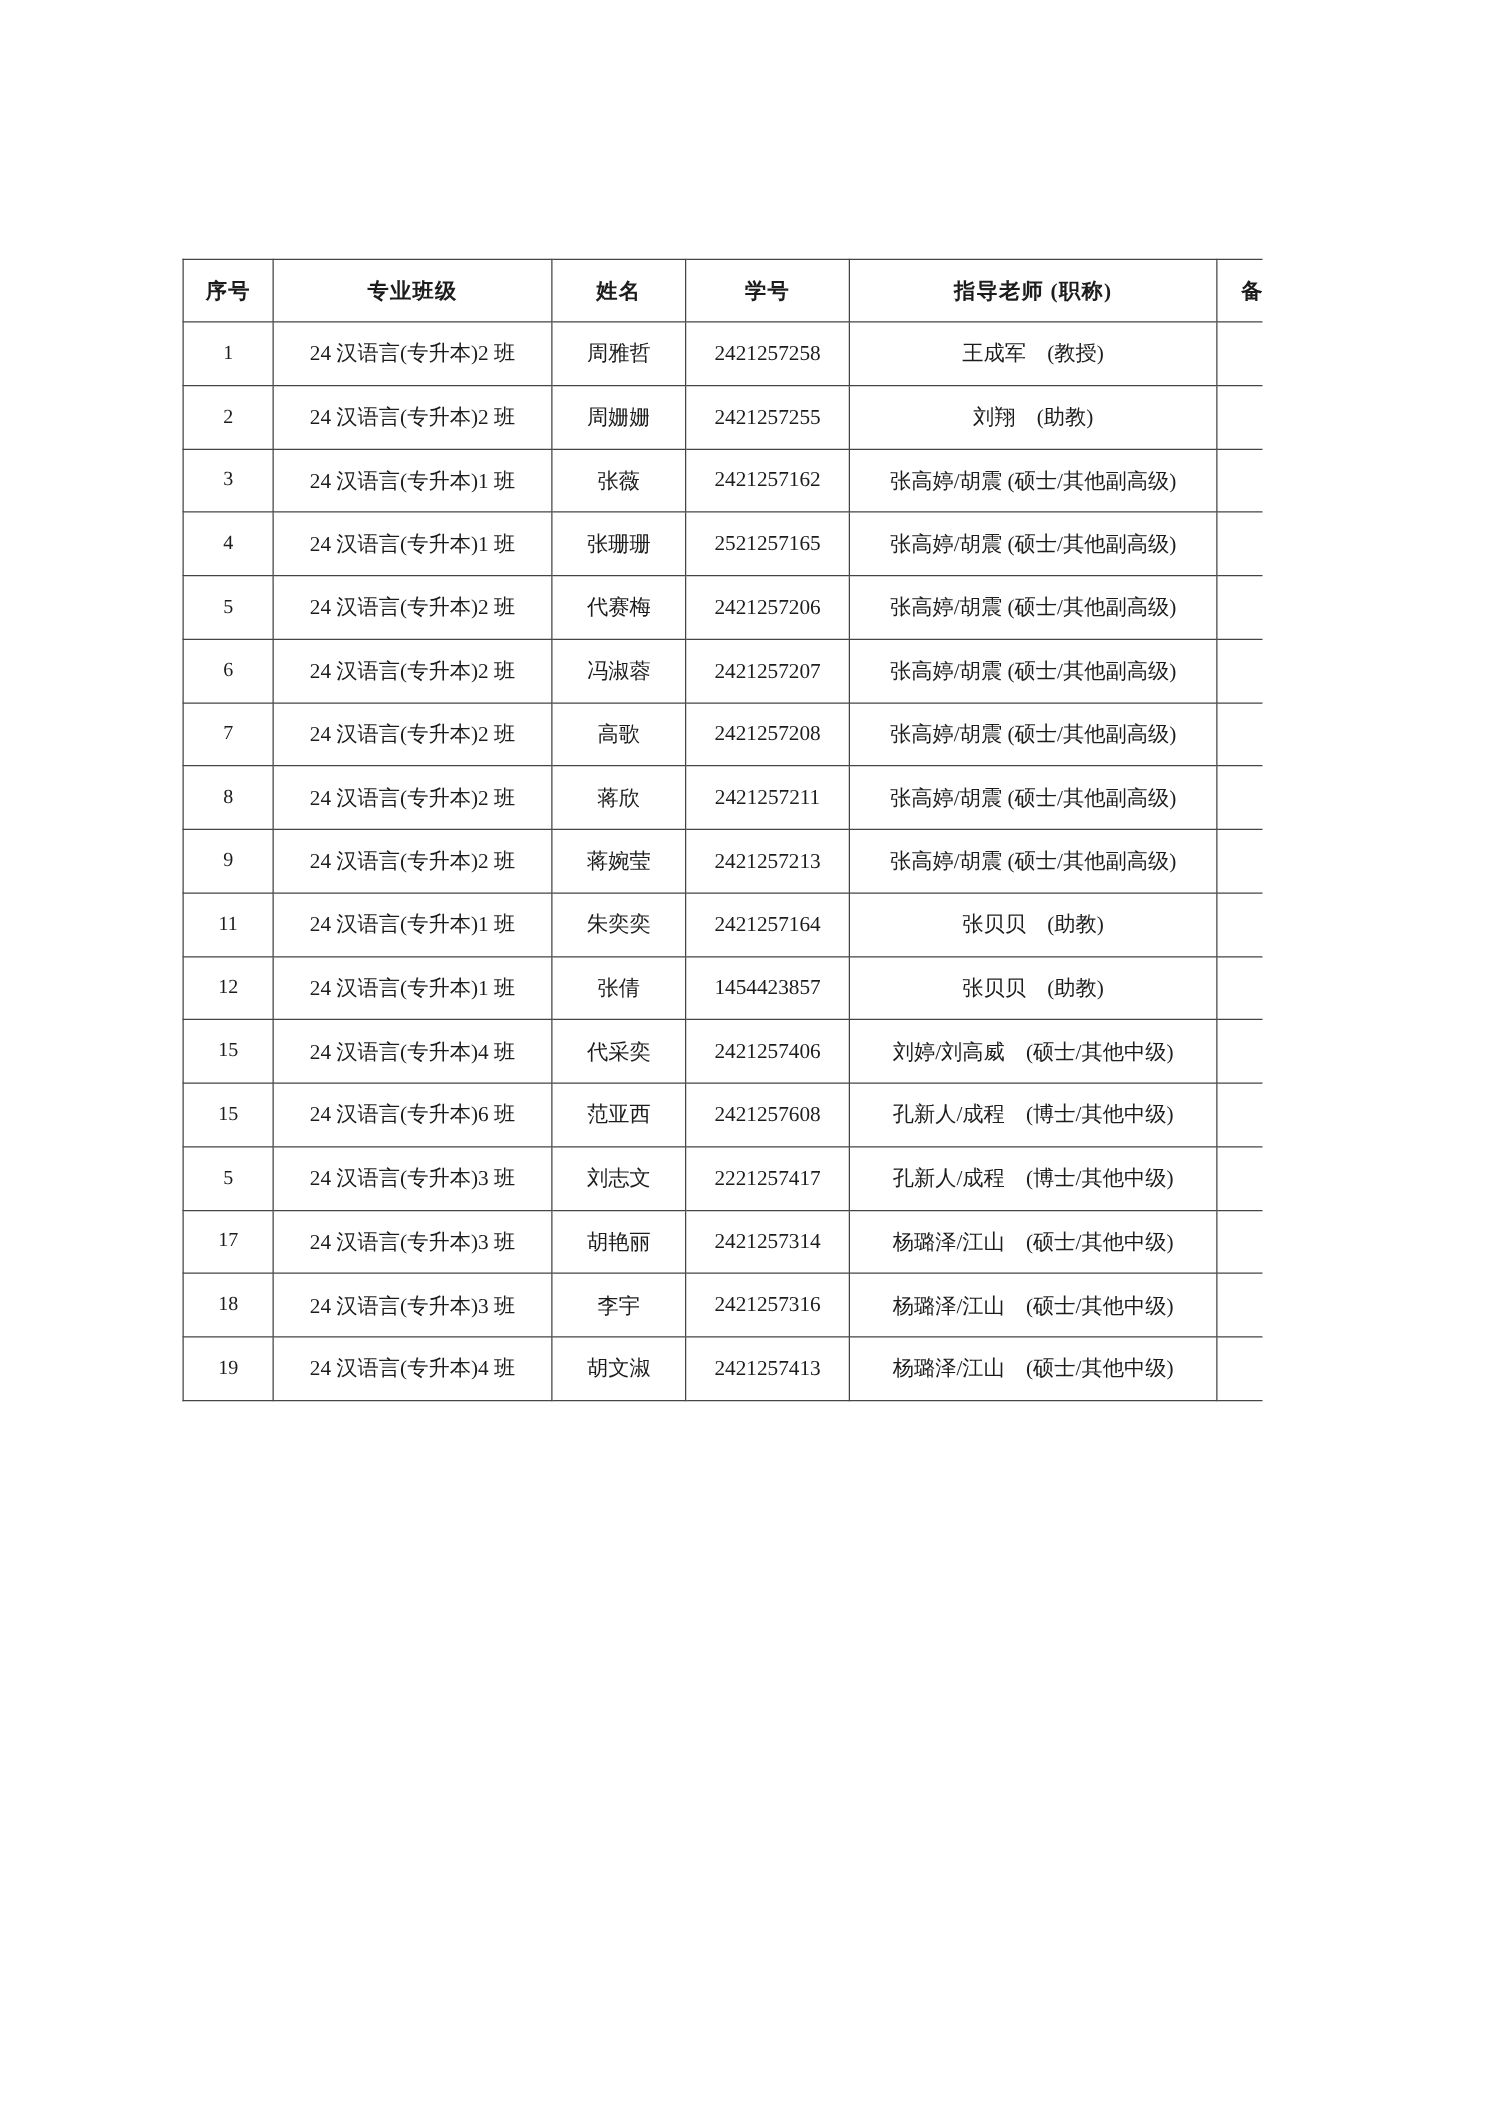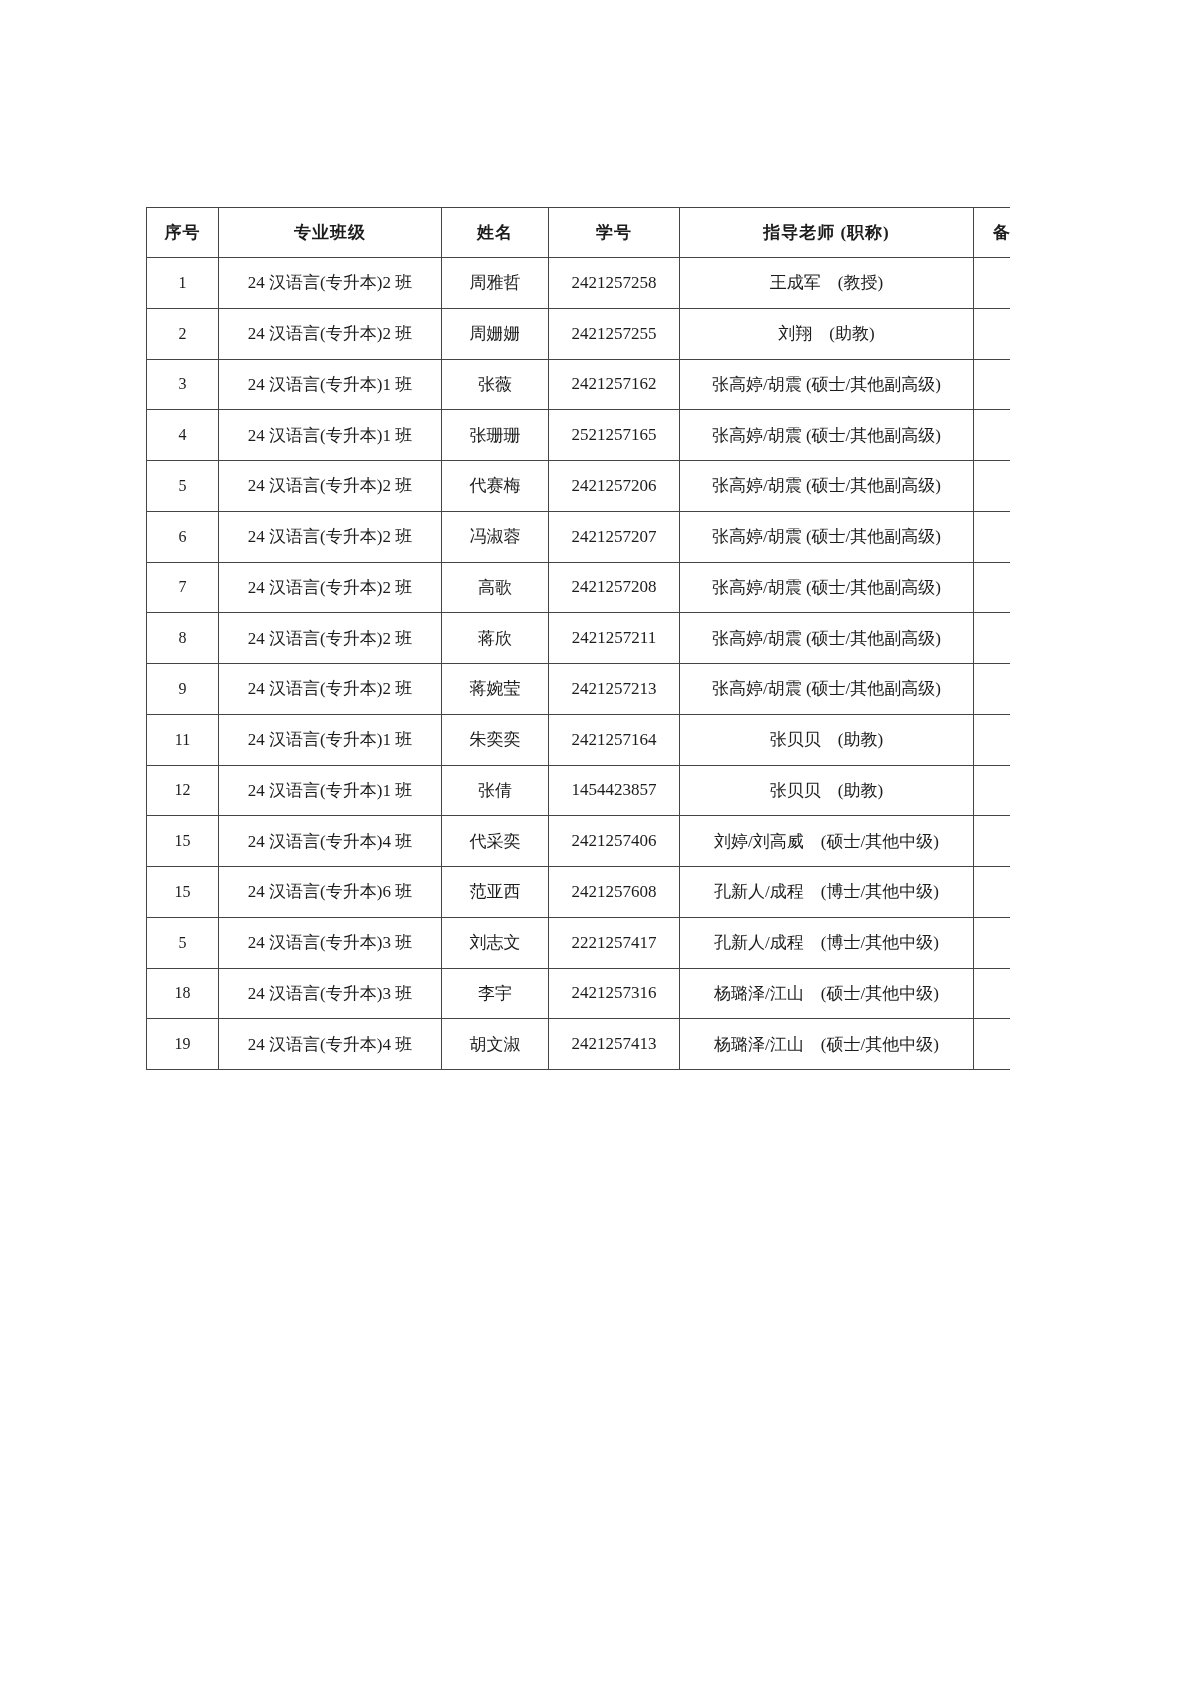--- a/index.html
+++ b/index.html
@@ -182,20 +182,28 @@
         </tr>
         <tr>
           <td class="cell-serial">5</td>
           <td class="cell-class">24 汉语言(专升本)3 班</td>
           <td class="cell-name">刘志文</td>
           <td class="cell-student-id">2221257417</td>
           <td class="cell-advisor">孔新人/成程　(博士/其他中级)</td>
           <td class="cell-remark"></td>
         </tr>
         <tr>
+          <td class="cell-serial">17</td>
+          <td class="cell-class">24 汉语言(专升本)3 班</td>
+          <td class="cell-name">胡艳丽</td>
+          <td class="cell-student-id">2421257314</td>
+          <td class="cell-advisor">杨璐泽/江山　(硕士/其他中级)</td>
+          <td class="cell-remark"></td>
+        </tr>
+        <tr>
           <td class="cell-serial">18</td>
           <td class="cell-class">24 汉语言(专升本)3 班</td>
           <td class="cell-name">李宇</td>
           <td class="cell-student-id">2421257316</td>
           <td class="cell-advisor">杨璐泽/江山　(硕士/其他中级)</td>
           <td class="cell-remark"></td>
         </tr>
         <tr>
           <td class="cell-serial">19</td>
           <td class="cell-class">24 汉语言(专升本)4 班</td>

